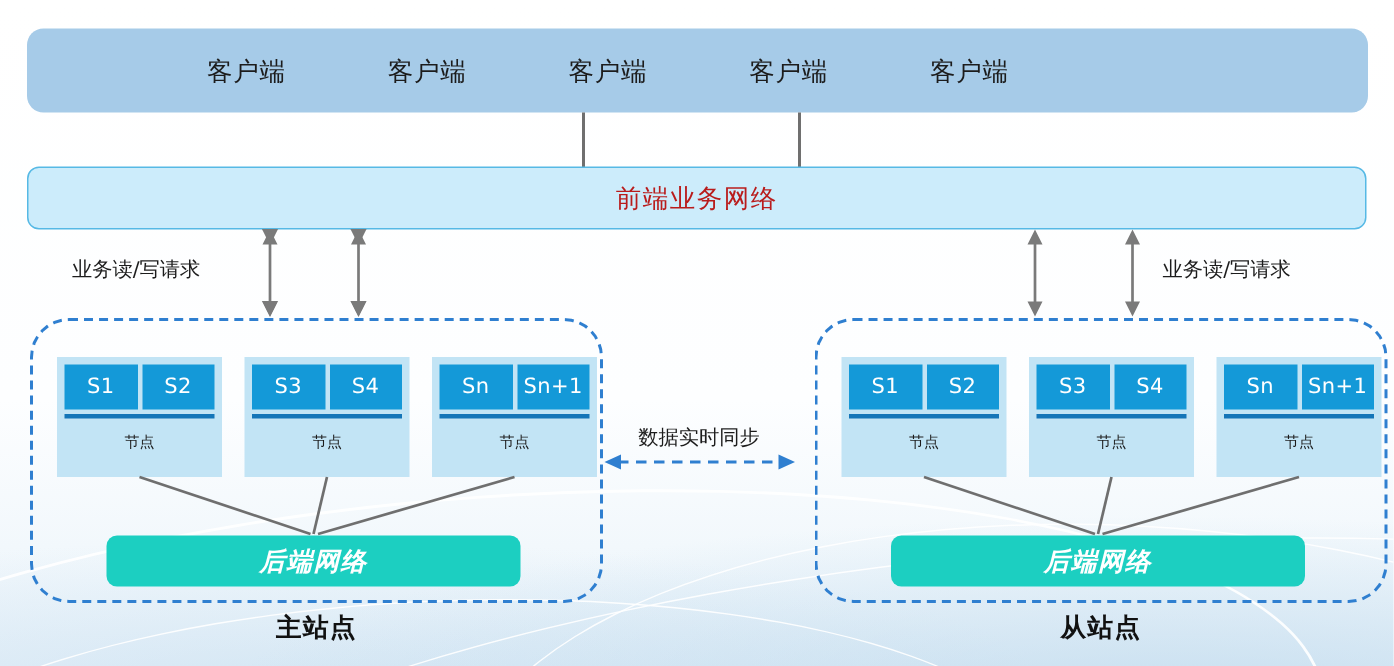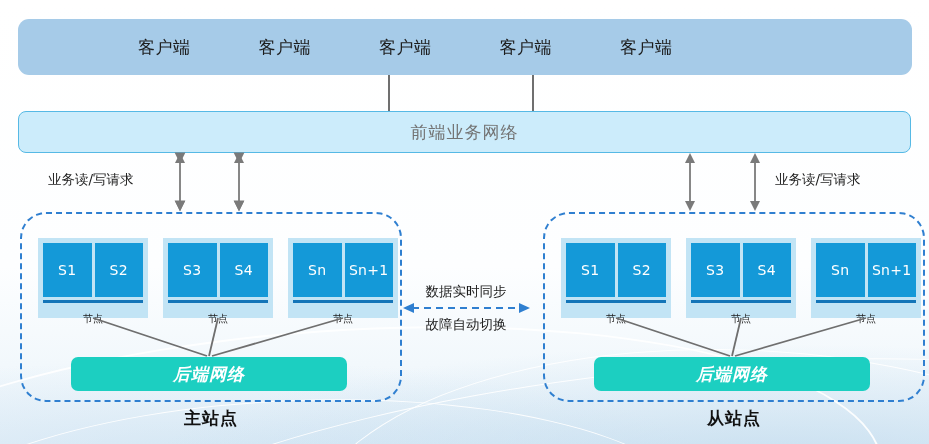--- a/index.html
+++ b/index.html
@@ -83,21 +83,21 @@
     background: #ccecfb;
     border: 1.5px solid #56b9e5;
     border-radius: 8px;
     box-sizing: border-box;
     display: flex;
     align-items: center;
     justify-content: center;
   }
   #frontend-network .fn-text {
     font-size: 17px;
-    color: #737373;
+    color: #b91c1c;
     letter-spacing: 1px;
   }
 
   
   .req-label {
     position: absolute;
     font-size: 13.5px;
     color: #1c1c1c;
     white-space: nowrap;
   }
@@ -135,21 +135,21 @@
     position: absolute;
     width: 110px;
     height: 80px;
     background: #c2e4f5;
     box-sizing: border-box;
     padding: 5px 5px 0 5px;
   }
   .node-group .servers {
     display: flex;
     gap: 3px;
-    height: 54px;
+    height: 30px;
   }
   .server-box {
     flex: 1;
     background: #1499d8;
     color: #ffffff;
     font-size: 14px;
     display: flex;
     align-items: center;
     justify-content: center;
     letter-spacing: 0.3px;
@@ -300,21 +300,20 @@
     <div class="node-label">节点</div>
   </div>
 
   <div class="backend-network" style="left:594px; top:357px;">
     <span>后端网络</span>
   </div>
 
   <div class="site-caption" id="caption-standby">从站点</div>
 
   <div class="sync-label" id="sync-top">数据实时同步</div>
-  <div class="sync-label" id="sync-bottom">故障自动切换</div>
 
   <svg class="overlay" xmlns="http://www.w3.org/2000/svg">
     <defs>
       <marker id="grayhead" markerWidth="8" markerHeight="8" refX="4" refY="4" orient="auto">
         <path d="M1,1 L7,4 L1,7 Z" fill="#7a7a7a"></path>
       </marker>
       <marker id="graytail" markerWidth="8" markerHeight="8" refX="4" refY="4" orient="auto">
         <path d="M1,1 L7,4 L1,7 Z" fill="#7a7a7a"></path>
       </marker>
       <marker id="bluehead" markerWidth="9" markerHeight="9" refX="5" refY="4.5" orient="auto">

